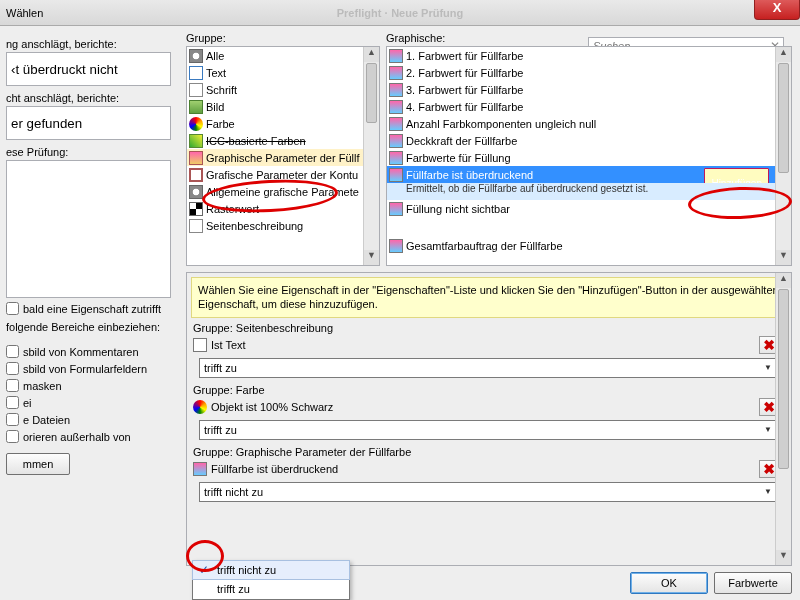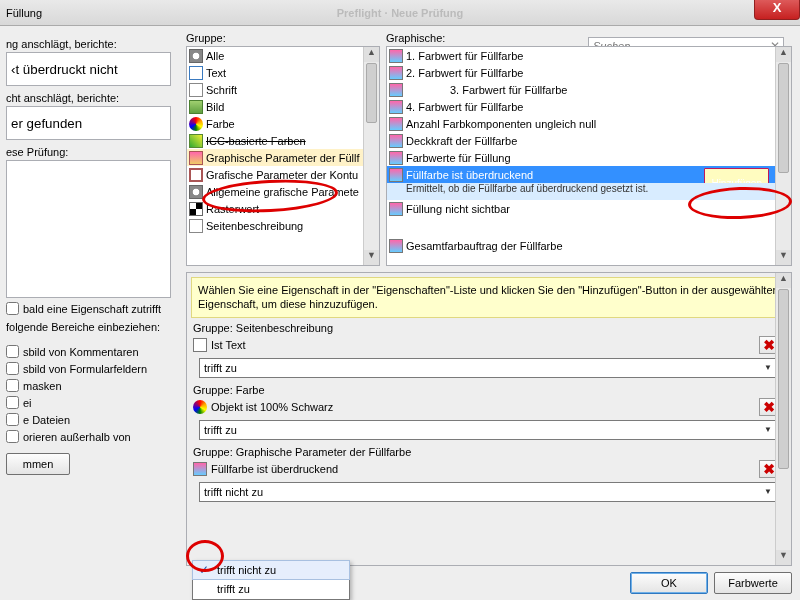--- a/index.html
+++ b/index.html
@@ -165,21 +165,21 @@
 
   .circ { position:absolute; border:3px solid #d00; border-radius:50%; pointer-events:none; z-index:20;}
   .c1 { left:202px; top:180px; width:136px; height:32px; transform:rotate(-3deg);}
   .c2 { left:688px; top:187px; width:104px; height:32px; transform:rotate(-2deg);}
   .c3 { left:186px; top:540px; width:38px; height:32px;}
 </style>
 </head>
 <body>
 
 <div class="titlebar">
-  <span class="title">Füllung</span>
+  <span class="title">Wählen</span>
   <span class="ghost-title">Preflight · Neue Prüfung</span>
   <div class="close-btn">X</div>
 </div>
 
 <div class="content">
 
   <div class="leftcol">
     <div class="lbl">ng anschlägt, berichte:</div>
     <input type="text" value="‹t überdruckt nicht" style="">
     <div class="lbl">cht anschlägt, berichte:</div>
@@ -284,21 +284,21 @@
     </div>
     <div class="listbox rightlist" id="prop-list">
       <div class="li" style="position: relative;">
           <span class="ico i-swatch"></span>
           <span>1. Farbwert für Füllfarbe</span>
         </div>
         <div class="li" style="position: relative;">
           <span class="ico i-swatch"></span>
           <span>2. Farbwert für Füllfarbe</span>
         </div>
-        <div class="li" style="position: relative; gap: 44px;">
+        <div class="li" style="position: relative;">
           <span class="ico i-swatch"></span>
           <span>3. Farbwert für Füllfarbe</span>
         </div>
         <div class="li" style="position: relative;">
           <span class="ico i-swatch"></span>
           <span>4. Farbwert für Füllfarbe</span>
         </div>
         <div class="li" style="position: relative;">
           <span class="ico i-swatch"></span>
           <span>Anzahl Farbkomponenten ungleich null</span>

